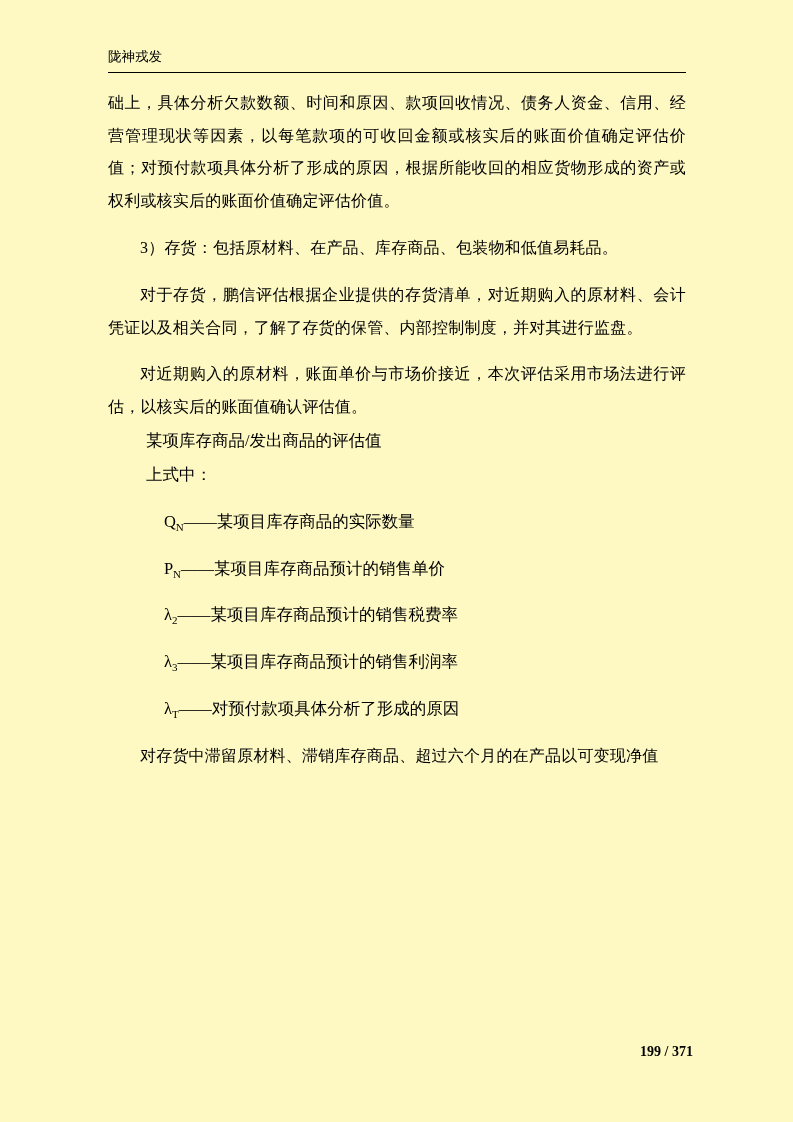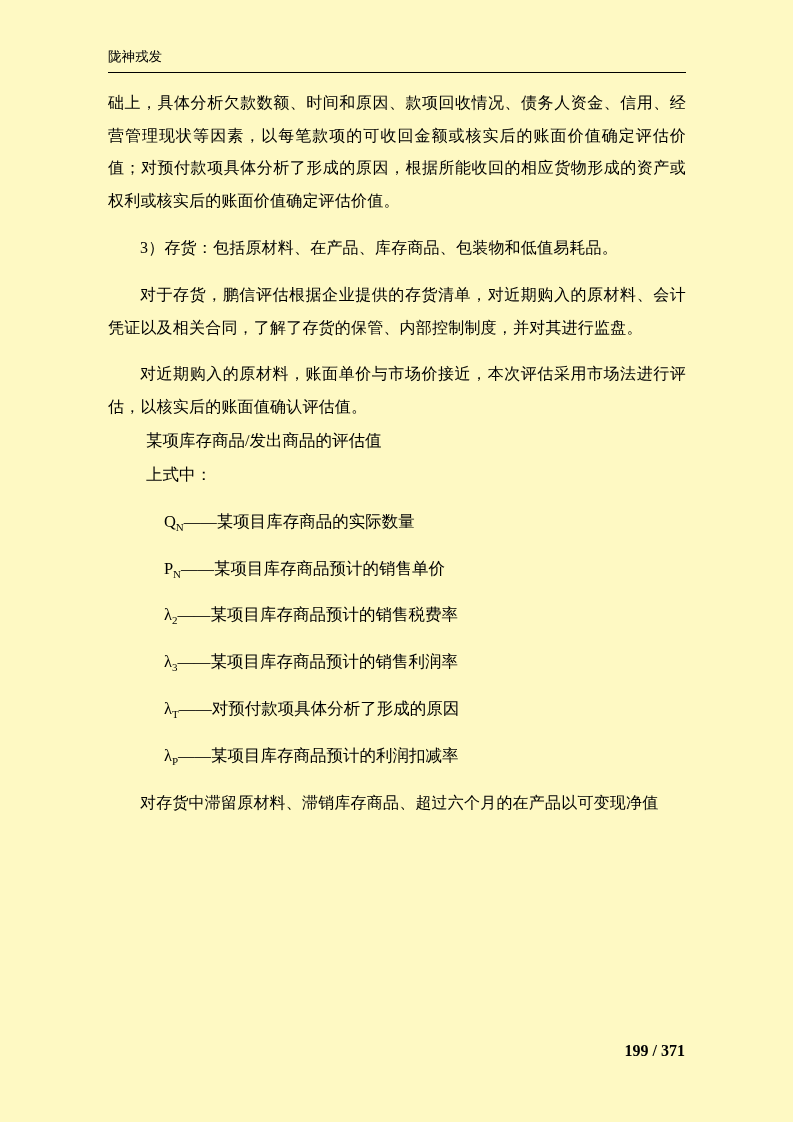--- a/index.html
+++ b/index.html
@@ -67,23 +67,23 @@
     font-size: 16.5px;
     line-height: 2.05;
     text-indent: 2.6em;
   }
   sub {
     font-size: 11px;
     vertical-align: sub;
   }
   .footer {
     position: absolute;
-    right: 108px;
+    right: 100px;
     bottom: 62px;
-    font-size: 16px;
+    font-size: 14px;
     font-weight: bold;
     font-family: "Liberation Serif", "DejaVu Serif", serif;
   }
 </style>
 </head>
 <body>
 
 <div class="page">
   <div class="content">
 
@@ -121,22 +121,19 @@
     </p>
 
     <p class="symbol-line">
       <span>λ<sub>3</sub></span><span>——某项目库存商品预计的销售利润率</span>
     </p>
 
     <p class="symbol-line">
       <span>λ<sub>T</sub></span><span>——对预付款项具体分析了形成的原因</span>
     </p>
 
-    <p class="symbol-line">
-      <span>λ<sub>P</sub></span><span>——某项目库存商品预计的利润扣减率</span>
-    </p>
 
     <p class="body-text indent2">对存货中滞留原材料、滞销库存商品、超过六个月的在产品以可变现净值</p>
 
   </div>
 
   <div class="footer">199 / 371</div>
 </div>
 
 </body></html>

